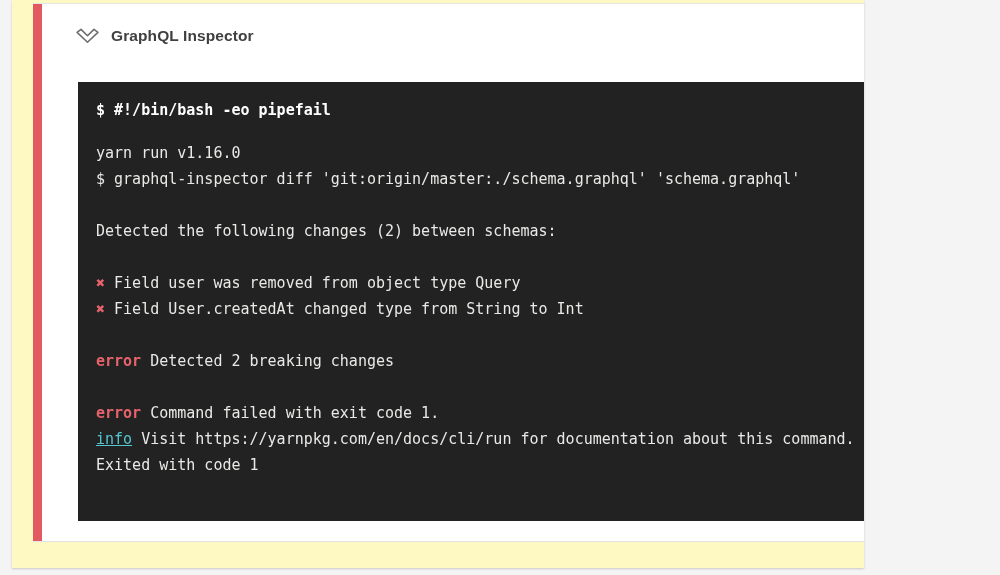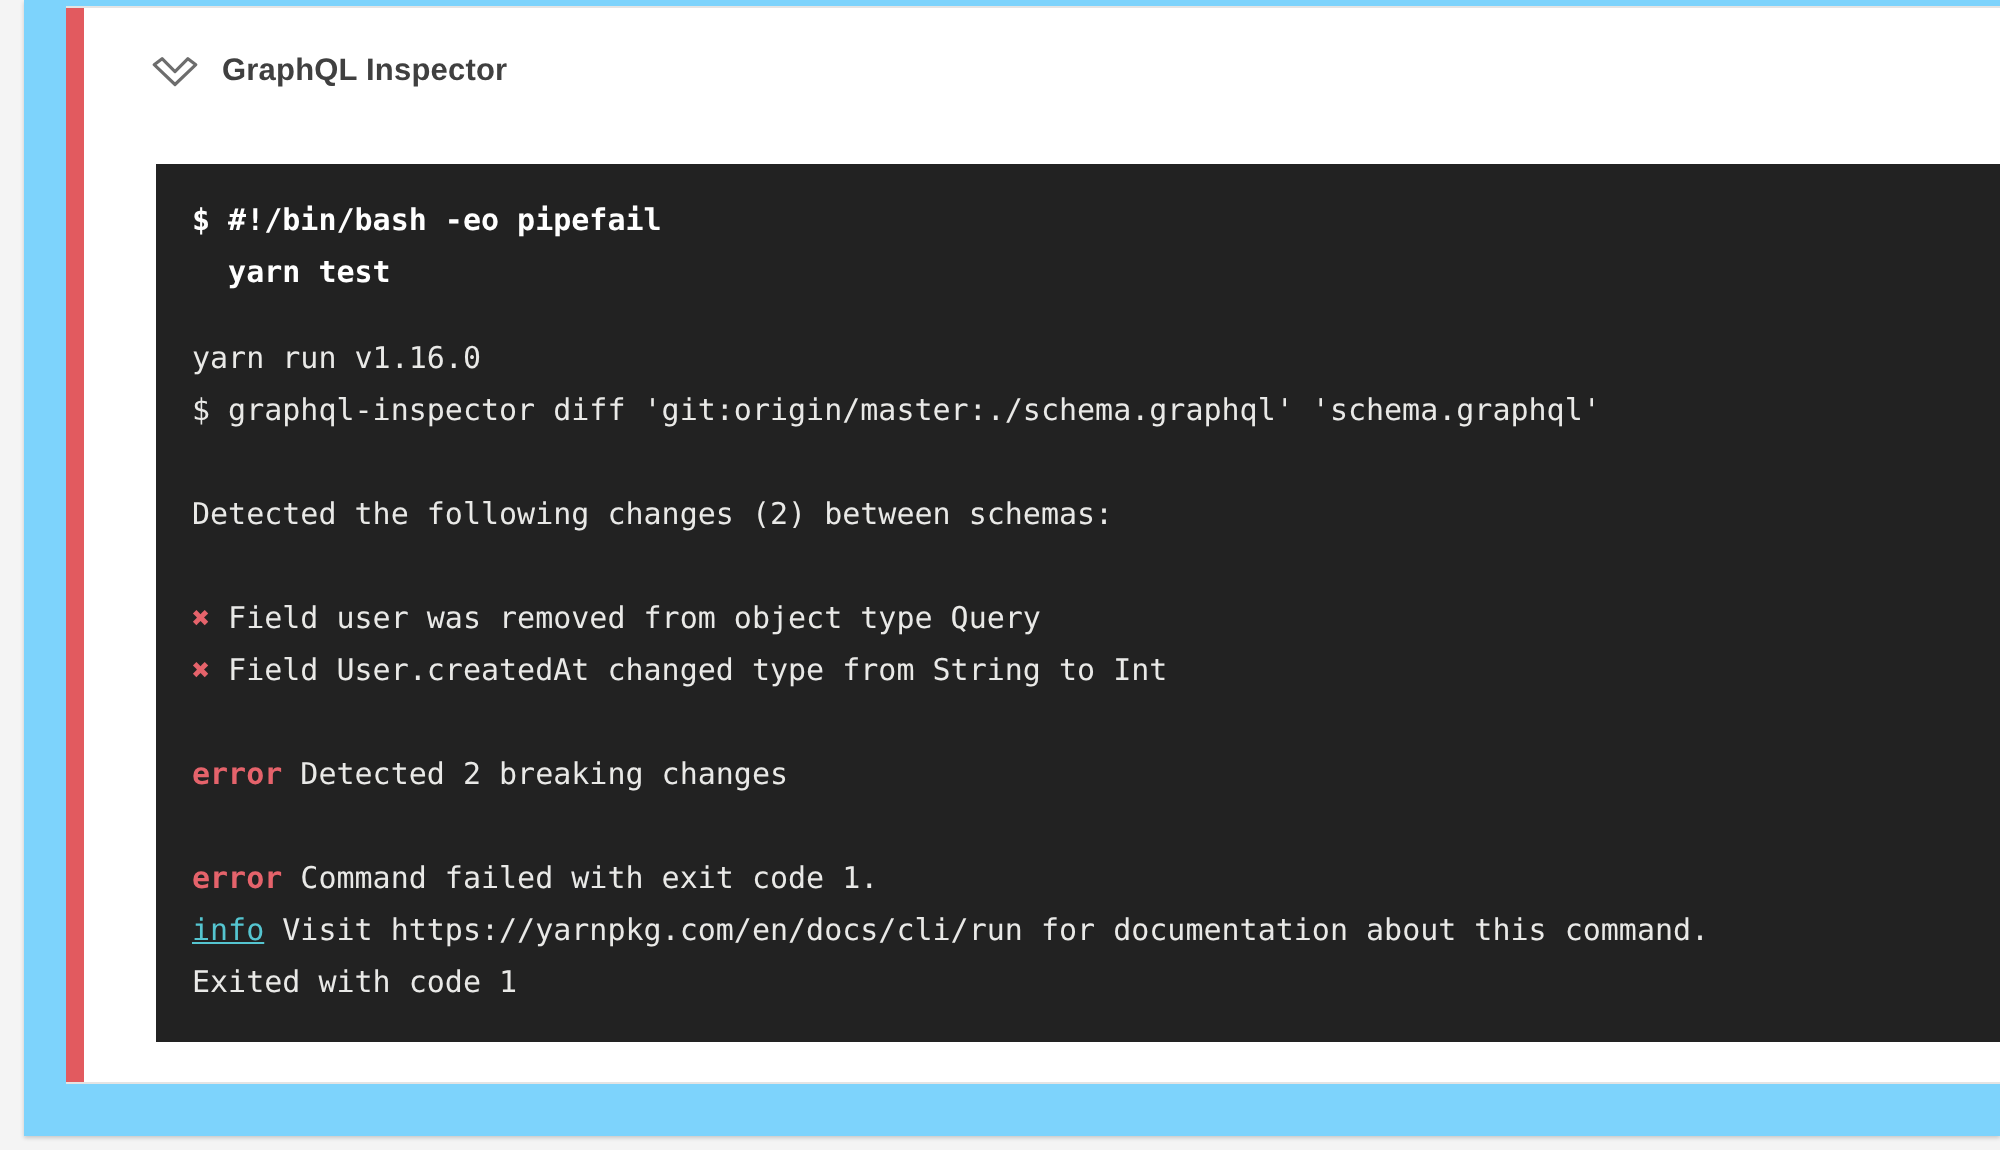--- a/index.html
+++ b/index.html
@@ -5,22 +5,22 @@
   html, body {
     margin: 0; padding: 0;
     width: 1000px; height: 575px;
     overflow: hidden;
     background: #f4f4f4;
     font-family: "Liberation Sans", sans-serif;
   }
   .panel {
     position: absolute;
     left: 12px; top: 0;
-    width: 988px; height: 568px;
-    background: #7dd3fc;
+    width: 852px; height: 568px;
+    background: #fef9c3;
     box-shadow: 0 1px 2px rgba(0,0,0,0.18);
   }
   .step {
     position: absolute;
     left: 21px; top: 3px; right: 0;
     height: 539px;
     border-top: 1px solid #e4e4e4;
     border-bottom: 1px solid #e4e4e4;
     background: #ffffff;
     box-sizing: border-box;
@@ -86,18 +86,18 @@
       <div class="stripe"></div>
 
       <div class="step-header">
         <svg class="chev" viewBox="0 0 24 16">
           <path d="M2 4.5 L12 14 L22 4.5 L18.2 1.6 L12 7.8 L5.8 1.6 Z" fill="none" stroke="#6d6d6d" stroke-width="1.5" stroke-linejoin="round"></path>
         </svg>
         <span class="step-title">GraphQL Inspector</span>
       </div>
 
       <div class="terminal">
-        <div class="tblock cmd"><div class="tline"><span class="seg-cmd">$ #!/bin/bash -eo pipefail</span></div><div class="tline"><span class="seg-cmd">  yarn test</span></div></div>
+        <div class="tblock cmd"><div class="tline"><span class="seg-cmd">$ #!/bin/bash -eo pipefail</span></div></div>
         <div class="tblock out"><div class="tline"><span class="seg-plain">yarn run v1.16.0</span></div><div class="tline"><span class="seg-plain">$ graphql-inspector diff 'git:origin/master:./schema.graphql' 'schema.graphql'</span></div><div class="tline">&nbsp;</div><div class="tline"><span class="seg-plain">Detected the following changes (2) between schemas:</span></div><div class="tline">&nbsp;</div><div class="tline"><span class="seg-red">✖</span><span class="seg-plain"> Field user was removed from object type Query</span></div><div class="tline"><span class="seg-red">✖</span><span class="seg-plain"> Field User.createdAt changed type from String to Int</span></div><div class="tline">&nbsp;</div><div class="tline"><span class="seg-red">error</span><span class="seg-plain"> Detected 2 breaking changes</span></div><div class="tline">&nbsp;</div><div class="tline"><span class="seg-red">error</span><span class="seg-plain"> Command failed with exit code 1.</span></div><div class="tline"><span class="seg-cyan">info</span><span class="seg-plain"> Visit https://yarnpkg.com/en/docs/cli/run for documentation about this command.</span></div><div class="tline"><span class="seg-plain">Exited with code 1</span></div></div>
       </div>
     </div>
   </div>
 </div>
 
 </body></html>

